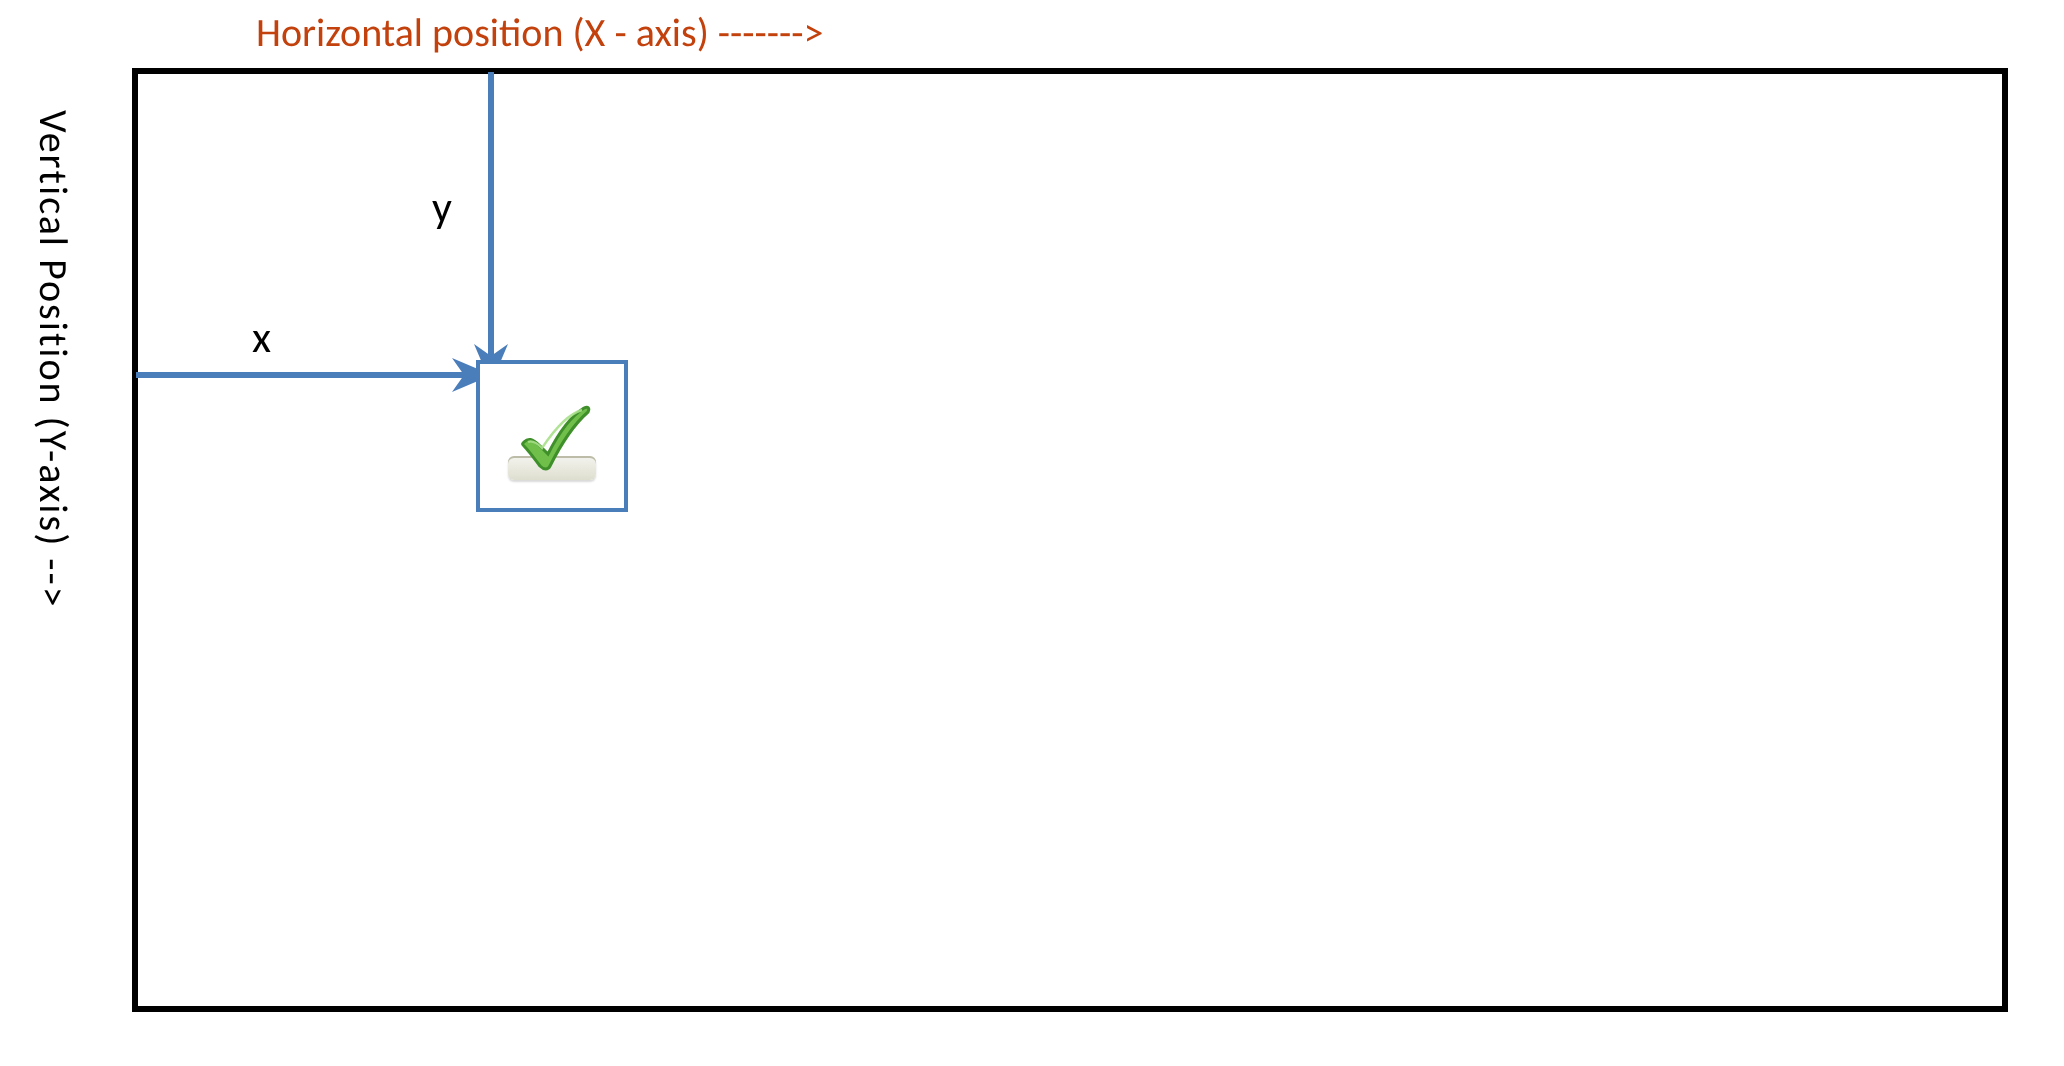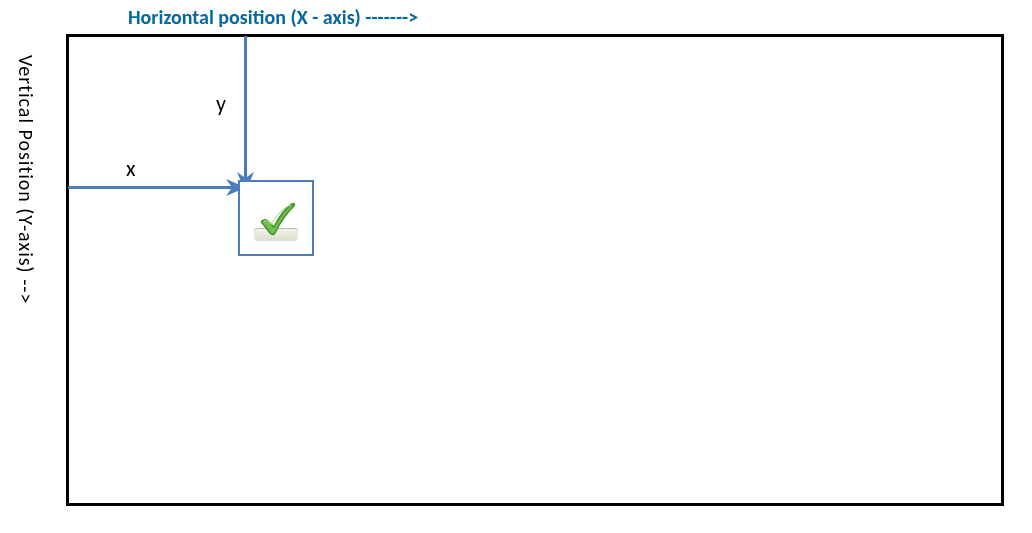--- a/index.html
+++ b/index.html
@@ -10,22 +10,21 @@
     height: 533px;
     font-family: Calibri, Arial, sans-serif;
     background: #fff;
     position: relative;
   }
   .x-axis-label {
     position: absolute;
     left: 128px;
     top: 5px;
     font-size: 20px;
-    color: #0369a1;
-    font-weight: bold;
+    color: #c2410c;
   }
   .y-axis-label {
     position: absolute;
     left: 14px;
     top: 55px;
     font-size: 20px;
     color: #000;
     writing-mode: vertical-rl;
     text-orientation: mixed;
     letter-spacing: 1px;

